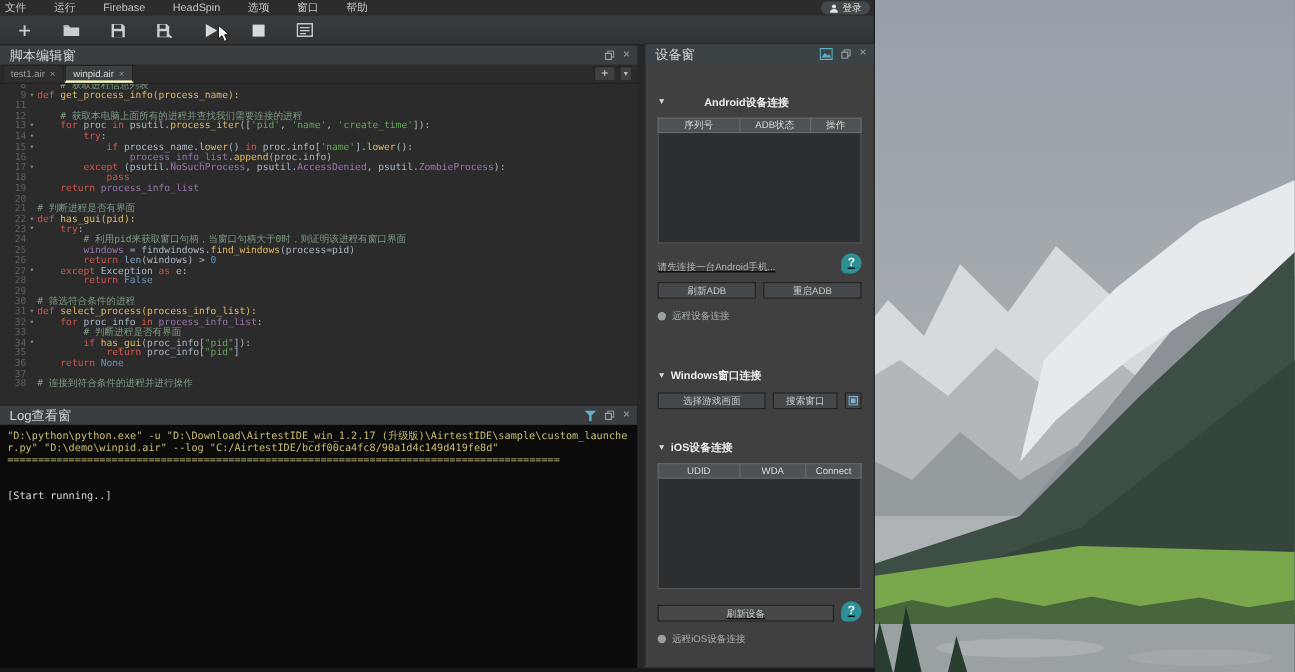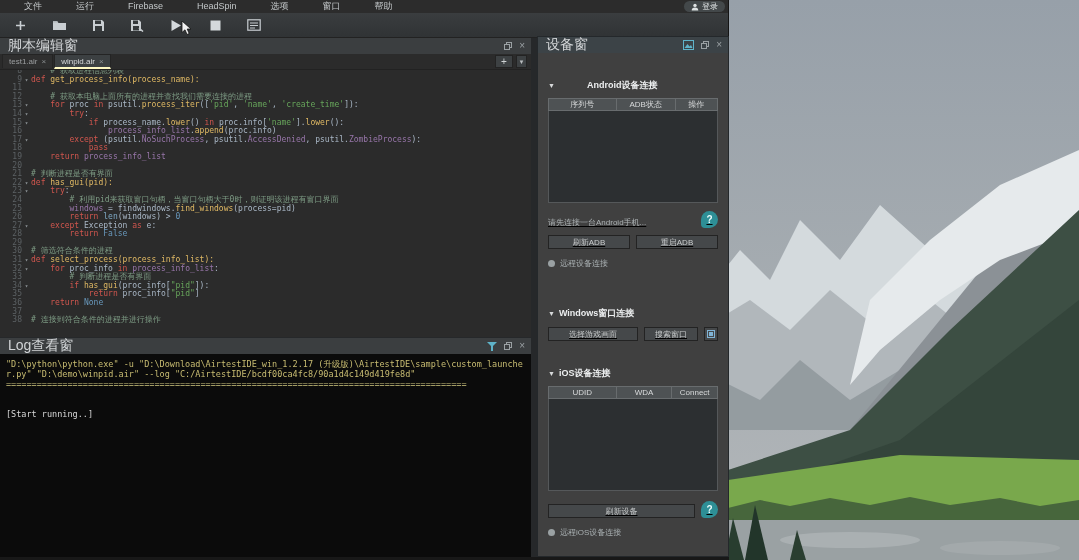--- a/index.html
+++ b/index.html
@@ -8,39 +8,39 @@
 
   
   #wallpaper { position:absolute; left:0; top:0; width:1079px; height:560px; }
 
   
   #app { position:absolute; left:0; top:0; width:729px; height:560px;
          background:#26282a; border-right:1px solid #141414; }
 
   
   #menubar { position:absolute; left:0; top:0; width:100%; height:13px; background:#2c2c2c;
-             display:flex; align-items:center; padding-left:24px; gap:34px; }
+             display:flex; align-items:center; padding-left:4px; gap:23px; }
   .menu-item { font-size:9px; color:#c2c6c8; line-height:13px; cursor:default; }
   #login-btn { position:absolute; right:3px; top:1px; height:11px; border-radius:6px;
                background:#43484a; color:#dfe3e4; font-size:8px; display:flex; align-items:center;
                gap:3px; padding:0 7px; }
 
   
   #toolbar { position:absolute; left:0; top:13px; width:100%; height:25px;
              background:linear-gradient(#3a3d3f,#303335); border-bottom:1px solid #222;
              display:flex; align-items:center; padding-left:12px; gap:23px; }
   .tbtn { width:16px; height:16px; display:flex; align-items:center; justify-content:center; color:#c9ced2; }
   .tbtn svg { display:block; }
 
   #mouse-cursor { position:absolute; left:181px; top:21px; z-index:50; }
 
   
   .panel-title { height:16px; background:#3b3e40; display:flex; align-items:center;
                  padding:0 6px 0 8px; }
-  .panel-title .pt-label { font-size:14px; color:#d2d5d7; flex:1; }
+  .panel-title .pt-label { font-size:11px; color:#d2d5d7; flex:1; }
   .pt-icons { display:flex; align-items:center; gap:7px; color:#9aa0a3; }
   .pt-icons .x { font-size:10px; line-height:10px; }
 
   
   #editor-panel { position:absolute; left:0; top:38px; width:531px; height:299px; background:#2b2b2b; }
   #tabbar { height:16px; background:#2b2b2b; display:flex; align-items:flex-end; padding-left:2px;
             border-bottom:1px solid #222; position:relative; }
   .tab { height:14px; display:flex; align-items:center; gap:4px; padding:0 6px; font-size:8px;
          color:#9c9fa1; background:#2f2f2f; border:1px solid #242424; border-bottom:none; }
   .tab.active { background:#3c4042; color:#d8dadb; border-bottom:2px solid #fef9c3; height:15px; }
@@ -84,21 +84,21 @@
                   font-weight:normal; height:12px; }
   .dev-table-body { width:100%; height:92px; background:#2c2f31; border:1px solid #55585a;
                     border-top:none; }
   .hint-row { display:flex; align-items:flex-end; margin-top:8px;text-decoration:underline; }
   .hint-text { font-size:8px; color:#aeb4b6; flex:1; }
   .help-badge { width:17px; height:17px; border-radius:50% 50% 50% 4px; background:#2e8f96;
                 color:#eafcfc; font-size:10px; font-weight:bold; display:flex; align-items:center;
                 justify-content:center; }
   .btn { background:#45484a; border:1px solid #232323; color:#c9cccd; font-size:8px;
          height:14px; display:flex; align-items:center; justify-content:center; }
-  .btn-row { display:flex; gap:6px; margin-top:7px;text-decoration:underline; }
+  .btn-row { display:flex; gap:6px; margin-top:7px; }
   .radio-row { display:flex; align-items:center; gap:5px; margin-top:9px; }
   .radio-dot { width:7px; height:7px; border-radius:50%; background:#9aa1a3; }
   .radio-label { font-size:8px; color:#a9b0b2; }
   .small-sq { width:14px; }
 
   
   #bottom-strip { position:absolute; left:0; top:557px; width:729px; height:3px; background:#181818; }
 </style>
 </head>
 <body>

